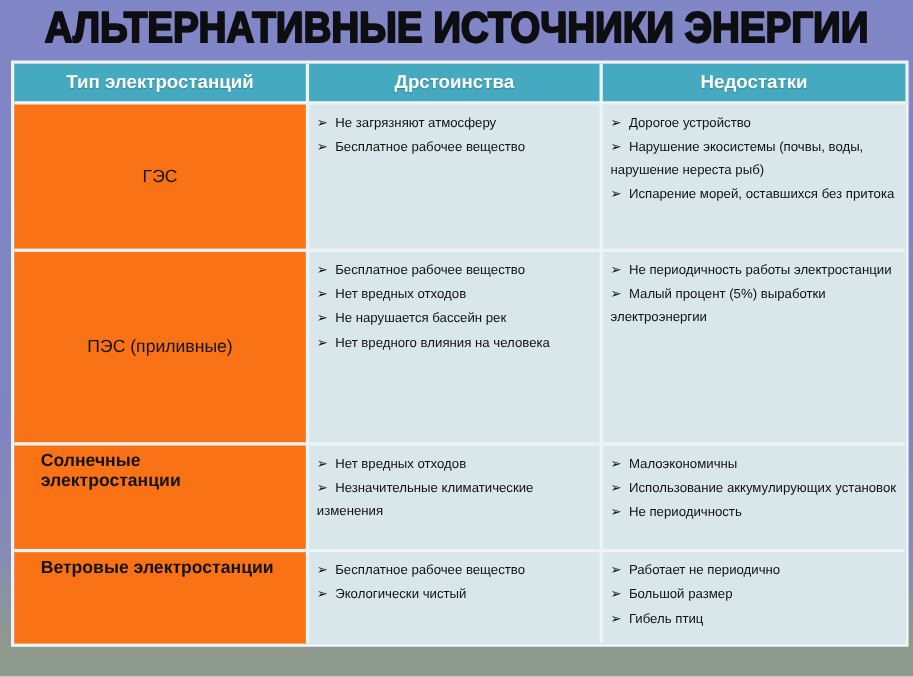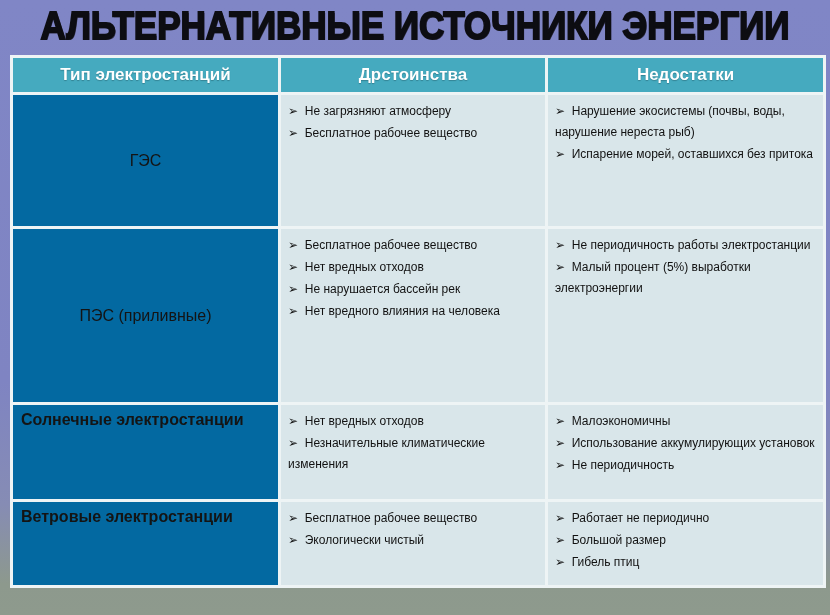--- a/index.html
+++ b/index.html
@@ -29,23 +29,23 @@
     gap:3px;
     background:#eef4f5;
   }
   .cell{overflow:hidden;}
   .hcell{
     background:#45aabf;color:#ffffff;font-weight:bold;font-size:17px;
     display:flex;align-items:center;justify-content:center;
     text-shadow:0 1px 1px rgba(20,60,70,.35);
   }
   .type-cell{
-    background:#0369a1;color:#141414;font-size:16px;
+    background:#f97316;color:#141414;font-size:16px;
     display:flex;align-items:center;justify-content:center;text-align:center;
-    padding:4px 8px;
+    padding:4px 24px;
   }
   .type-cell.tl{
     align-items:flex-start;justify-content:flex-start;text-align:left;
     padding-top:6px;
     font-weight:bold;
   }
   .list-cell{
     background:#d9e6ea;color:#121212;font-size:12px;line-height:21px;
     padding:6px 6px 4px 7px;
   }
@@ -61,20 +61,21 @@
     <div class="cell hcell">Тип электростанций</div>
     <div class="cell hcell">Дрстоинства</div>
     <div class="cell hcell">Недостатки</div>
 
   <div class="cell type-cell">ГЭС</div>
       <div class="cell list-cell">
         <div class="item">➢&nbsp;&nbsp;Не загрязняют атмосферу</div>
         <div class="item">➢&nbsp;&nbsp;Бесплатное рабочее вещество</div>
       </div>
       <div class="cell list-cell">
+        <div class="item">➢&nbsp;&nbsp;Дорогое устройство</div>
         <div class="item">➢&nbsp;&nbsp;Нарушение экосистемы (почвы, воды, нарушение нереста рыб)</div>
         <div class="item">➢&nbsp;&nbsp;Испарение морей, оставшихся без притока</div>
       </div>
       <div class="cell type-cell">ПЭС (приливные)</div>
       <div class="cell list-cell">
         <div class="item">➢&nbsp;&nbsp;Бесплатное рабочее вещество</div>
         <div class="item">➢&nbsp;&nbsp;Нет вредных отходов</div>
         <div class="item">➢&nbsp;&nbsp;Не нарушается бассейн рек</div>
         <div class="item">➢&nbsp;&nbsp;Нет вредного влияния на человека</div>
       </div>

